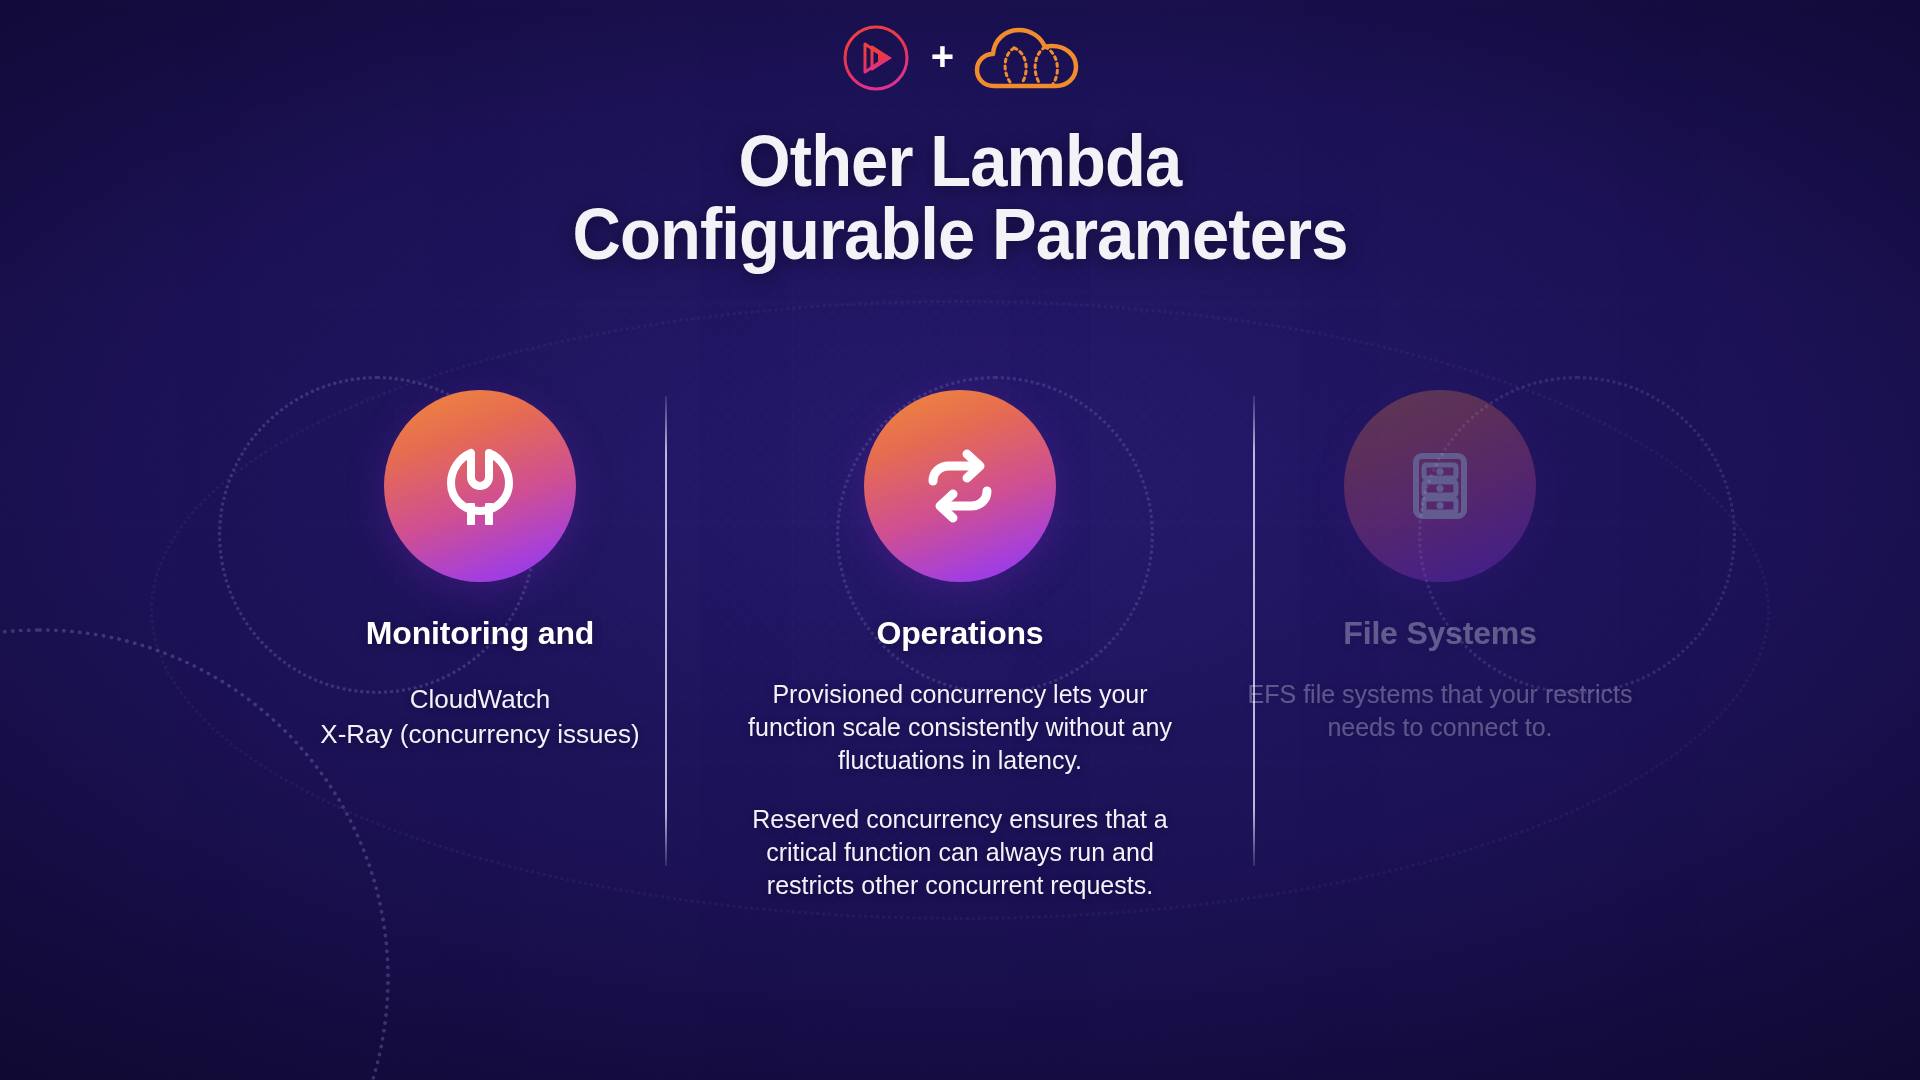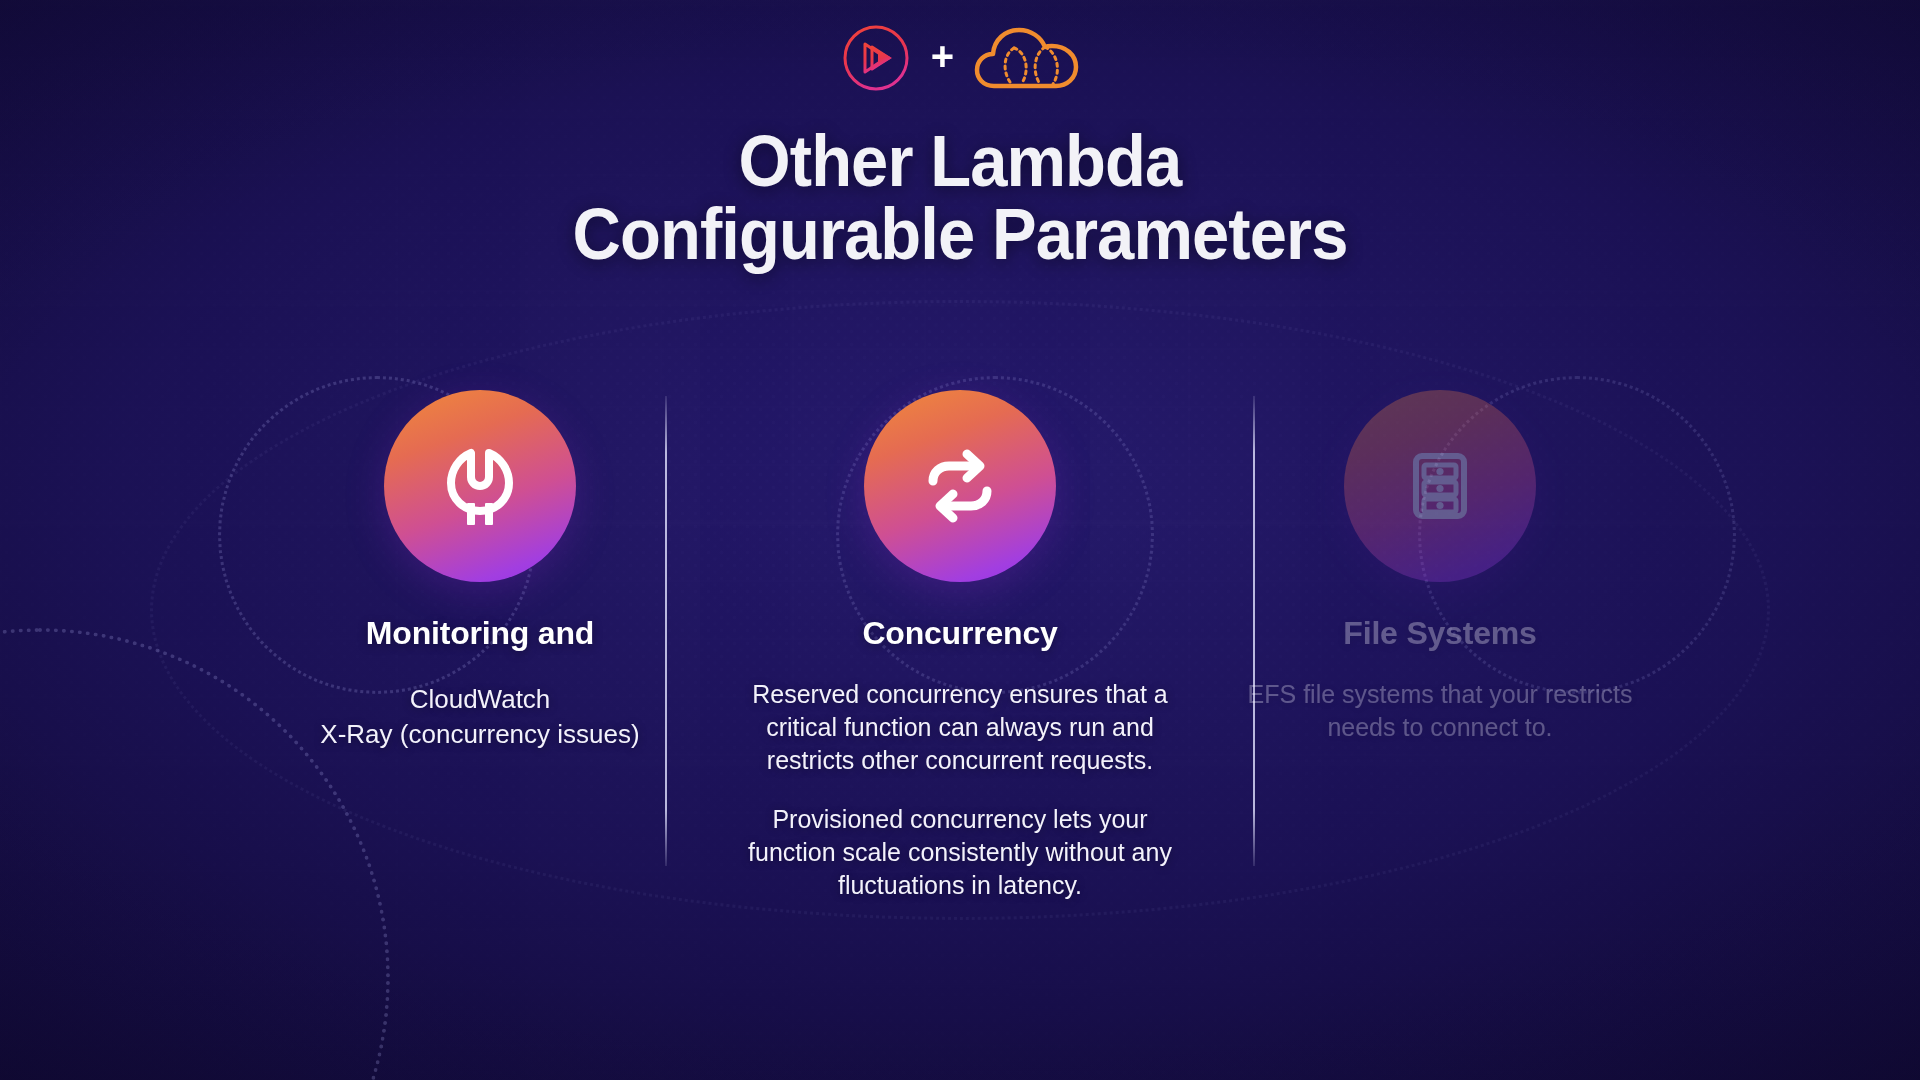--- a/index.html
+++ b/index.html
@@ -265,23 +265,23 @@
 
     <div class="col">
       <div class="circle">
         <svg viewBox="0 0 86 86">
           <path d="M16 38 C16 29 23 23 32 23 L60 23" fill="none" stroke="#ffffff" stroke-width="9" stroke-linecap="round"></path>
           <path d="M50 11 L63 23 L50 35" fill="none" stroke="#ffffff" stroke-width="9" stroke-linecap="round" stroke-linejoin="round"></path>
           <path d="M70 48 C70 57 63 63 54 63 L26 63" fill="none" stroke="#ffffff" stroke-width="9" stroke-linecap="round"></path>
           <path d="M36 51 L23 63 L36 75" fill="none" stroke="#ffffff" stroke-width="9" stroke-linecap="round" stroke-linejoin="round"></path>
         </svg>
       </div>
-      <div class="col-title">Concurrency</div>
+      <div class="col-title">Operations</div>
+      <div class="col-body">Provisioned concurrency lets your function scale consistently without any fluctuations in latency.</div>
       <div class="col-body">Reserved concurrency ensures that a critical function can always run and restricts other concurrent requests.</div>
-      <div class="col-body">Provisioned concurrency lets your function scale consistently without any fluctuations in latency.</div>
     </div>
 
     <div class="col dim">
       <div class="circle">
         <svg viewBox="0 0 86 86">
           <rect x="19" y="13" width="48" height="60" rx="6" fill="none" stroke="#ffffff" stroke-width="6"></rect>
           <rect x="27" y="22" width="32" height="13" rx="2" fill="none" stroke="#ffffff" stroke-width="5"></rect>
           <rect x="27" y="39" width="32" height="13" rx="2" fill="none" stroke="#ffffff" stroke-width="5"></rect>
           <rect x="27" y="56" width="32" height="13" rx="2" fill="none" stroke="#ffffff" stroke-width="5"></rect>
           <circle cx="43" cy="28.5" r="3.6" fill="#ffffff"></circle>

